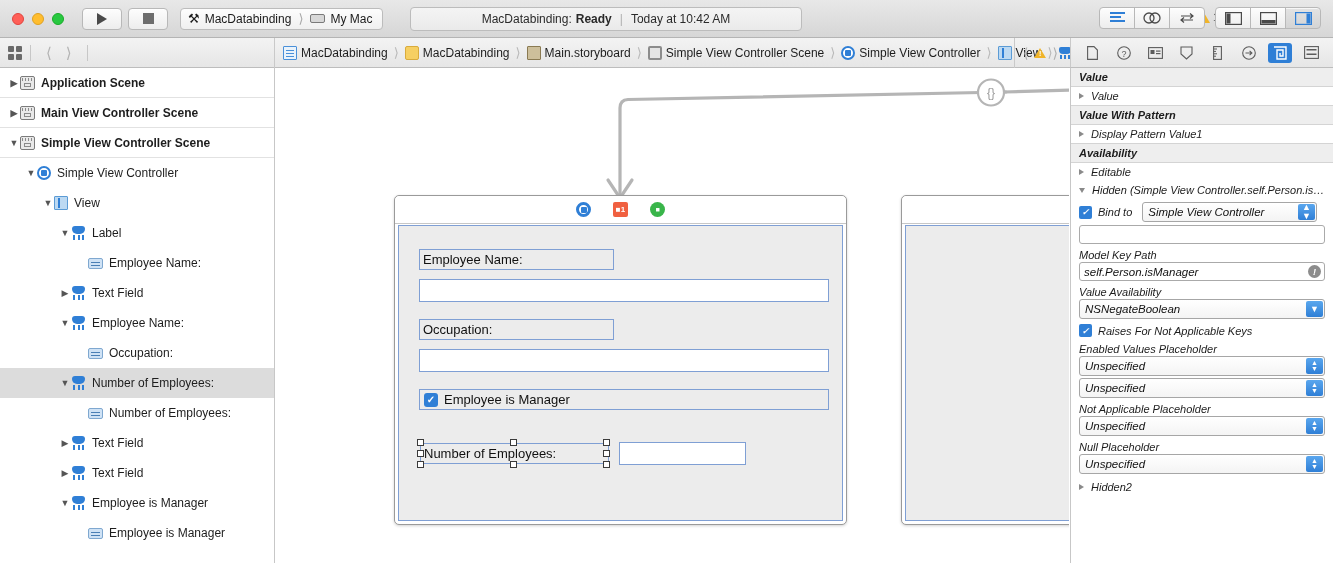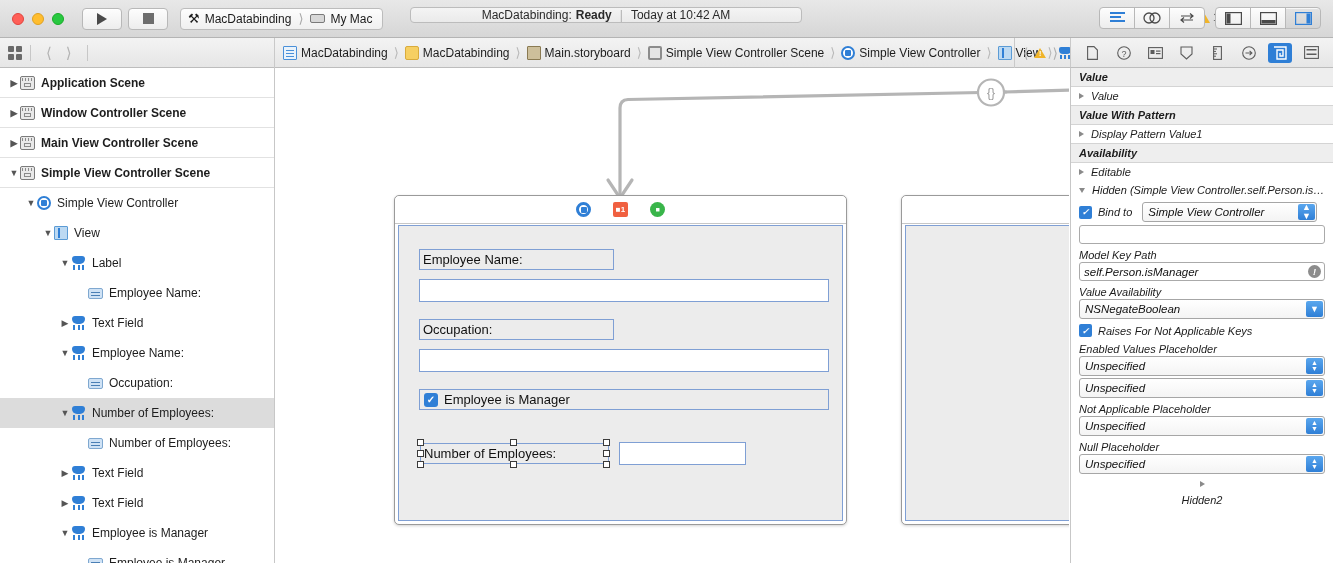--- a/index.html
+++ b/index.html
@@ -49,21 +49,21 @@
     font-size: 12px; color: #1a1a1a;
   }
   .scheme-chev { color: #a8a8a8; font-size: 13px; margin: 0 2px; }
   .mac-ico {
     width: 15px; height: 9px; border: 1.5px solid #7a7a7a;
     border-radius: 2px; background: #d8d8d8;
   }
   .xc-ico { font-size: 13px; }
 
   .statusbar {
-    position: absolute; left: 410px; width: 392px; height: 16px; top: 7px;
+    position: absolute; left: 410px; width: 392px; height: 24px; top: 7px;
     background: linear-gradient(to bottom,#f4f4f4,#eaeaea);
     border: 1px solid #bcbcbc; border-radius: 4px;
     display: flex; align-items: center; justify-content: center;
     font-size: 12px; color: #2a2a2a;
   }
   .statusbar b { font-weight: bold; }
   .sb-sep { color: #b0b0b0; margin: 0 8px; }
 
   .warnbadge {
     position: absolute; left: 1196px; top: 11px;
@@ -451,25 +451,20 @@
   <div class="outline">
     <div id="outline-rows">
         <div class="row scene" style="padding-left: 8px; border-bottom: 1px solid rgb(226, 226, 226);">
           <span class="disc closed"></span>
           <span class="ic ic-scene2"></span>
           <span>Application Scene</span>
         </div>
         <div class="row scene" style="padding-left: 8px; border-bottom: 1px solid rgb(226, 226, 226);">
           <span class="disc closed"></span>
           <span class="ic ic-scene2"></span>
-          <span>Window Controller Scene</span>
-        </div>
-        <div class="row scene" style="padding-left: 8px; border-bottom: 1px solid rgb(226, 226, 226);">
-          <span class="disc closed"></span>
-          <span class="ic ic-scene2"></span>
           <span>Main View Controller Scene</span>
         </div>
         <div class="row scene" style="padding-left: 8px;">
           <span class="disc open"></span>
           <span class="ic ic-scene2"></span>
           <span>Simple View Controller Scene</span>
         </div>
         <div class="row" style="padding-left: 25px;">
           <span class="disc open"></span>
           <span class="ic-vc" style="margin-right:6px">
@@ -706,19 +701,19 @@
 
     <div class="flab">Null Placeholder</div>
     <div class="popup">
       <span>Unspecified</span>
       <span class="arrowbox">
           <span>▲</span>
           <span>▼</span>
         </span>
     </div>
 
-    <div class="irow-dis" style="margin-top:4px;flex-direction:column;">
+    <div class="irow-dis" style="margin-top:4px;">
       <span class="tri-r"></span>
       <span>Hidden2</span>
     </div>
   </div>
 
 </div>
 
 </body></html>

